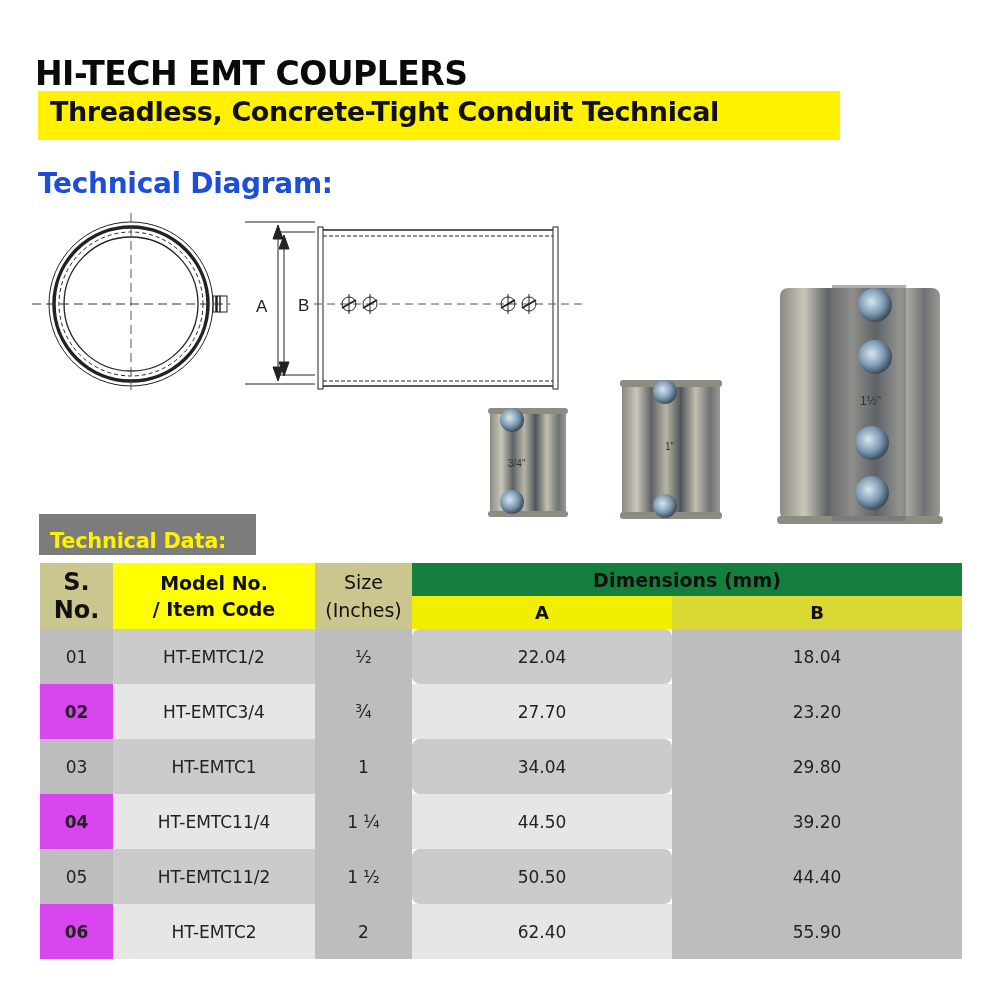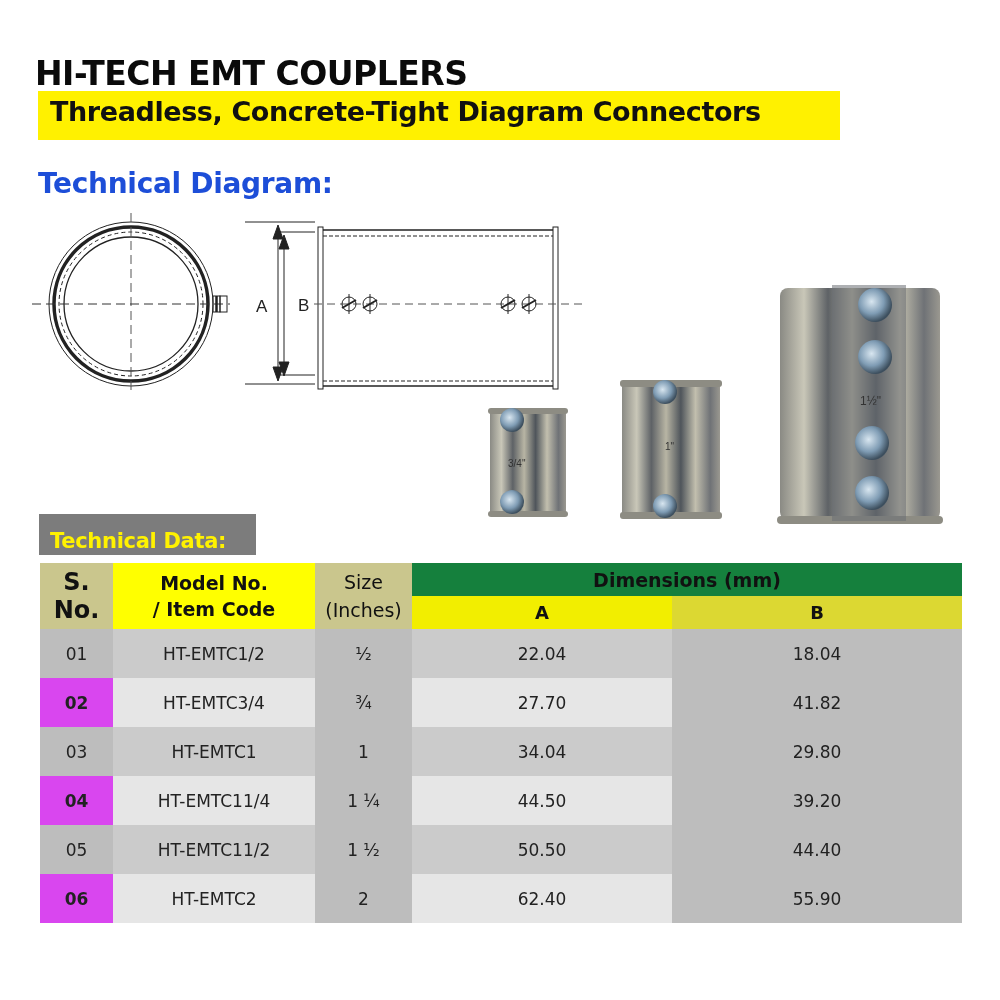--- a/index.html
+++ b/index.html
@@ -23,39 +23,39 @@
   .h1 th { height: 33px; }
   .h2 th { height: 33px; }
   th { font-weight: bold; font-size: 19px; color: #111; }
   th.sno { background: #cac68d; font-size: 24px; }
   th.model { background: #ffff00; text-align: left; padding-left: 14px; font-size: 19px; line-height: 26px; }
   th.size { background: #cac68d; font-weight: normal; font-size: 19px; line-height: 28px; }
   th.dim { background: #15803d; }
   th.dimA { background: #f2ee00; font-size: 18px; }
   th.dimB { background: #dcd832; font-size: 18px; }
 
-  td { height: 49px; font-size: 17px; color: #222; }
+  td { height: 55px; font-size: 17px; color: #222; }
   td.model { text-align: left; padding-left: 12px; }
   tr.odd td.c-sno { background: #bdbdbd; }
   tr.odd td.c-model { background: #cbcbcb; }
   tr.odd td.c-size { background: #bdbdbd; }
-  tr.odd td.c-a { background: #cbcbcb; }
+  tr.odd td.c-a { background: #cbcbcb; border-radius: 8px; }
   tr.odd td.c-b { background: #bdbdbd; }
   tr.even td.c-sno { background: #d946ef; font-weight: bold; }
   tr.even td.c-model { background: #e6e6e6; }
   tr.even td.c-size { background: #bdbdbd; }
   tr.even td.c-a { background: #e6e6e6; }
   tr.even td.c-b { background: #bdbdbd; }
 </style>
 </head>
 <body>
 
 <div class="title">HI-TECH EMT COUPLERS</div>
 <div class="subtitle-band"></div>
-<div class="subtitle">Threadless, Concrete-Tight Diagram Connectors</div>
+<div class="subtitle">Threadless, Concrete-Tight Conduit Technical</div>
 <div class="diagram-label">Technical Diagram:</div>
 
 <svg class="diagram" width="560" height="190" viewBox="0 0 560 190">
   <g fill="none" stroke="#222">
     <circle cx="101" cy="99" r="82" stroke-width="1"></circle>
     <circle cx="101" cy="99" r="77" stroke-width="3.5"></circle>
     <circle cx="101" cy="99" r="72" stroke-width="1" stroke-dasharray="4 3"></circle>
     <circle cx="101" cy="99" r="67" stroke-width="1.3"></circle>
     <line x1="101" y1="8" x2="101" y2="192" stroke="#555" stroke-width="1" stroke-dasharray="9 5"></line>
     <line x1="2" y1="99" x2="200" y2="99" stroke="#333" stroke-width="1" stroke-dasharray="9 5"></line>
@@ -181,21 +181,21 @@
       <td class="c-model model">HT-EMTC1/2</td>
       <td class="c-size">½</td>
       <td class="c-a">22.04</td>
       <td class="c-b">18.04</td>
     </tr>
     <tr class="even">
       <td class="c-sno">02</td>
       <td class="c-model model">HT-EMTC3/4</td>
       <td class="c-size">¾</td>
       <td class="c-a">27.70</td>
-      <td class="c-b">41.82</td>
+      <td class="c-b">23.20</td>
     </tr>
     <tr class="odd">
       <td class="c-sno">03</td>
       <td class="c-model model">HT-EMTC1</td>
       <td class="c-size">1</td>
       <td class="c-a">34.04</td>
       <td class="c-b">29.80</td>
     </tr>
     <tr class="even">
       <td class="c-sno">04</td>

